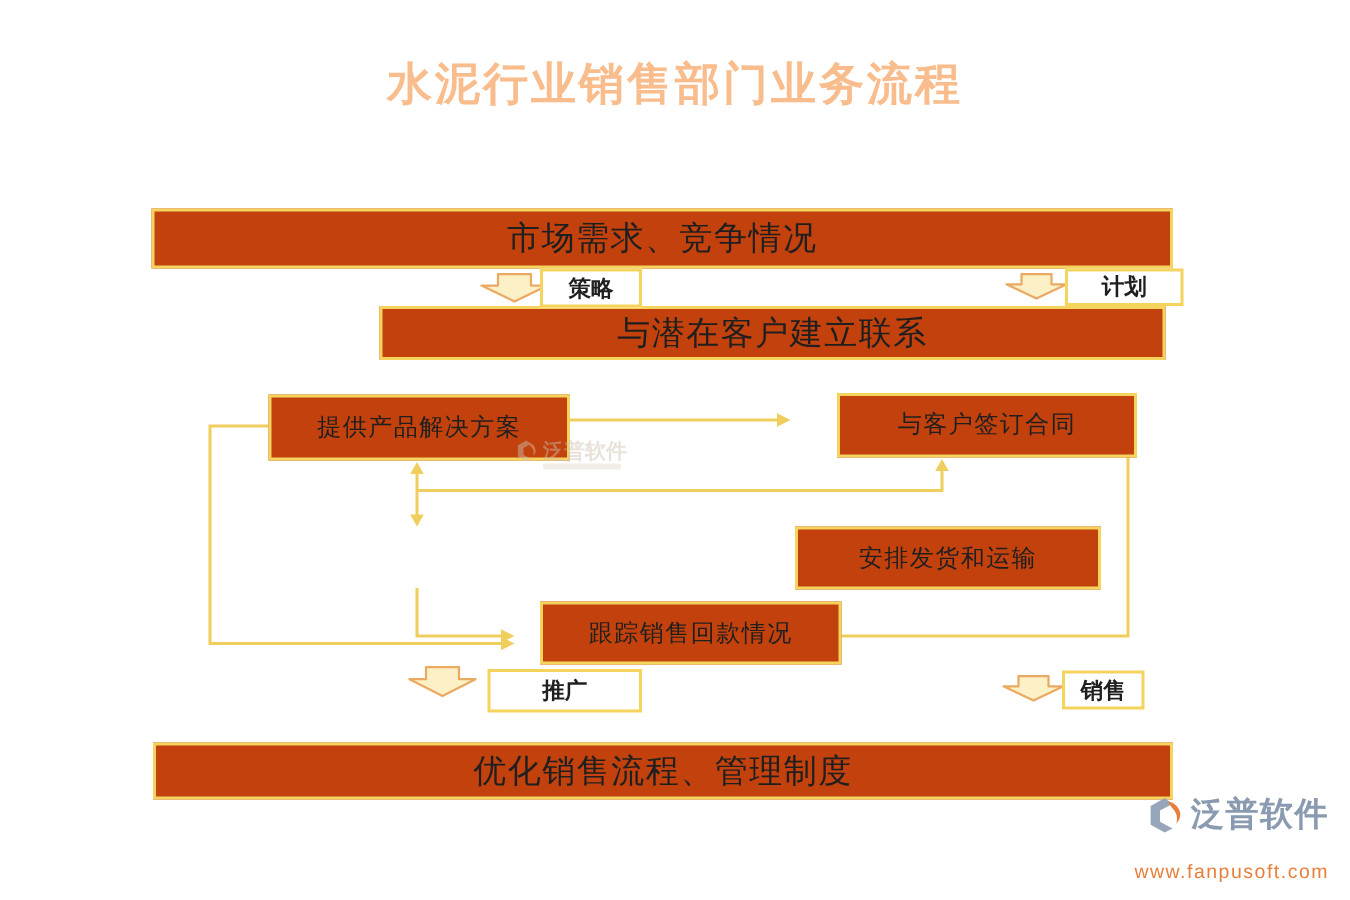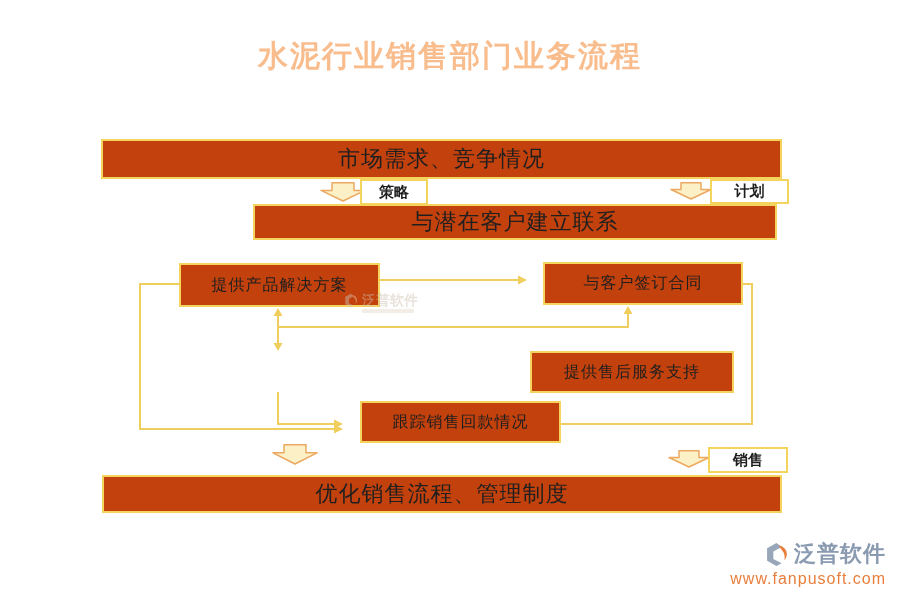--- a/index.html
+++ b/index.html
@@ -37,21 +37,21 @@
     opacity:.45;z-index:4;pointer-events:none;
   }
   .wm-center .wm-txt{font-size:14px;font-weight:bold;color:#CDbfae;line-height:14px;}
   .wm-center .wm-sub{height:4px;width:52px;background:#e3d9cc;margin-top:2px;border-radius:1px;}
   .logo{
     position:absolute;right:14px;bottom:12px;display:flex;flex-direction:column;
     align-items:flex-end;z-index:4;
   }
   .logo .logo-row{display:flex;align-items:center;gap:4px;}
   .logo .logo-name{font-size:22px;font-weight:bold;color:var(--brand-text);letter-spacing:1px;}
-  .logo .logo-url{font-size:16px;color:var(--brand-url);letter-spacing:1px;margin-top:1px;}
+  .logo .logo-url{font-size:13px;color:var(--brand-url);letter-spacing:1px;margin-top:15px;}
 </style>
 </head>
 <body>
 
 <div class="stage">
 
   <div class="page-title">水泥行业销售部门业务流程</div>
 
   <svg class="wires" viewBox="0 0 900 600">
 
@@ -70,43 +70,44 @@
 
     <path d="M278 392 V424 H334"></path>
     <polygon points="343,424 334,419.5 334,428.5"></polygon>
 
     <path d="M727 284 H752 V424 H555"></path>
     <polygon points="546,424 555,419.5 555,428.5"></polygon>
   </svg>
 
   <div class="node wide" style="left:101px;top:139px;width:681px;height:40px;">市场需求、竞争情况</div>
   <div class="node wide" style="left:253px;top:204px;width:524px;height:36px;">与潜在客户建立联系</div>
-  <div class="node wide" style="left:102px;top:475px;width:680px;height:38px;">优化销售流程、管理制度</div>
+  <div class="node wide" style="left:102px;top:495px;width:680px;height:38px;">优化销售流程、管理制度</div>
 
   <div class="node mid" style="left:179px;top:263px;width:201px;height:44px;">提供产品解决方案</div>
-  <div class="node mid" style="left:543px;top:262px;width:200px;height:43px;text-align:center;">与客户签订合同</div>
-  <div class="node mid" style="left:530px;top:351px;width:204px;height:42px;">提供售后服务支持</div>
+  <div class="node mid" style="left:558px;top:262px;width:200px;height:43px;text-align:center;">与客户签订合同</div>
+  <div class="node mid" style="left:530px;top:351px;width:204px;height:42px;">安排发货和运输</div>
   <div class="node mid" style="left:344px;top:401px;width:201px;height:42px;margin-left:16px;">跟踪销售回款情况</div>
 
   <svg class="blockarrow" style="left:320px;top:182px;" width="46" height="20" viewBox="0 0 46 20">
     <polygon points="12,0.8 34,0.8 34,8.4 45,8.4 23,19 1,8.4 12,8.4"></polygon>
   </svg>
   <svg class="blockarrow" style="left:670px;top:182px;" width="42" height="18" viewBox="0 0 42 18">
     <polygon points="11,0.8 31,0.8 31,7.5 41,7.5 21,17 1,7.5 11,7.5"></polygon>
   </svg>
   <svg class="blockarrow" style="left:272px;top:444px;" width="46" height="21" viewBox="0 0 46 21">
     <polygon points="12,0.8 34,0.8 34,8.8 45,8.8 23,20 1,8.8 12,8.8"></polygon>
   </svg>
   <svg class="blockarrow" style="left:668px;top:450px;" width="42" height="18" viewBox="0 0 42 18">
     <polygon points="11,0.8 31,0.8 31,7.5 41,7.5 21,17 1,7.5 11,7.5"></polygon>
   </svg>
 
   <div class="chip" style="left:360px;top:179px;width:68px;height:26px;">策略</div>
   <div class="chip" style="left:710px;top:179px;width:79px;height:25px;">计划</div>
-  <div class="chip" style="left:708px;top:447px;width:80px;height:26px;">销售</div>
+  <div class="chip" style="left:325px;top:446px;width:103px;height:29px;">推广</div>
+  <div class="chip" style="left:708px;top:447px;width:55px;height:26px;">销售</div>
 
   <div class="wm-center">
     <svg width="15" height="15" viewBox="0 0 24 24">
       <path d="M11 1 L2 6 v12 l9 5 5-2.6 -8-4.2 V9 l8-4.2 z" fill="#cfc4b6"></path>
       <path d="M13 3.2 a9 9 0 0 1 8 8.2 c0 2.6-1.2 4.6-2.6 6 1.2-3.6 .2-7.2-2.2-9.6 -1-1-2.1-3-3.2-4.6z" fill="#e6c2a6"></path>
     </svg>
     <div>
       <div class="wm-txt">泛普软件</div>
       <div class="wm-sub"></div>
     </div>

